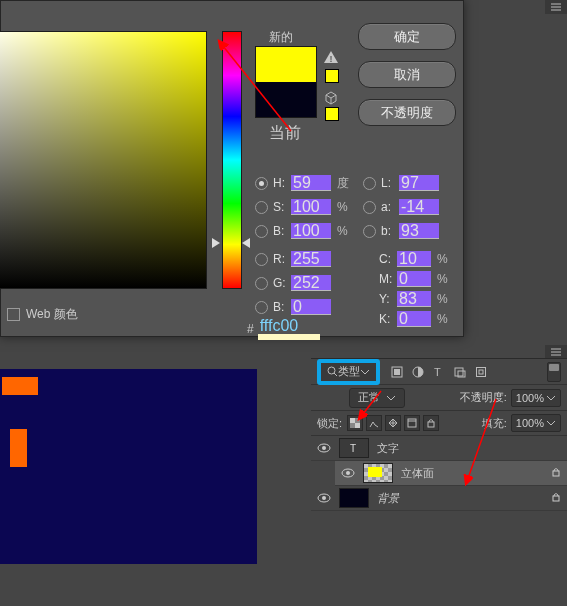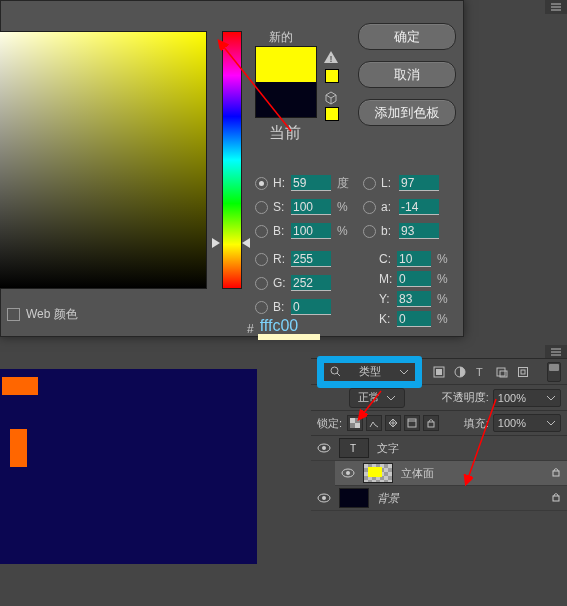--- a/index.html
+++ b/index.html
@@ -119,22 +119,22 @@
 
   
   .fld-row { position: absolute; height: 20px; display:flex; align-items:center; font-size:12px; color:#ddd;}
   .fld-row .radio {
     width: 11px; height: 11px; border: 1px solid #9a9a9a; border-radius: 50%;
     margin-right: 5px; display:inline-flex; align-items:center; justify-content:center;
   }
   .radio.checked::after{content:""; width:5px; height:5px; background:#d8d8d8; border-radius:50%;}
   .fld-row .lab { width: 18px; }
   .fld-row .inp {
-    width: 36px; height: 15px; background:#0f766e; border:none; border-bottom:1px solid #bbb;
-    color:#e0e0e0; font-size:12px; padding:0 2px;
+    width: 36px; height: 15px; background:#8b5cf6; border:none; border-bottom:1px solid #bbb;
+    color:#e0e0e0; font-size:16px; padding:0 2px;
   }
   .fld-row .unit { margin-left:6px; width:14px; color:#bbb; }
 
   .hex-row { position:absolute; left:246px; top: 316px; display:flex; align-items:center; }
   .hex-row .hash { margin-right:4px; color:#ccc; }
   .hex-row .inp { width:58px; height:15px; background:#535353; border:none; border-bottom:6px solid #fef9c3; color:#7dd3fc; font-size:16px; }
 
   
   .webcolor { position:absolute; left: 6px; top: 305px; display:flex; align-items:center; color:#ccc;}
   .webcolor .cb {
@@ -152,22 +152,22 @@
     background: #454545;
     border-top: 1px solid #2a2a2a;
     font-size: 11px; color:#ccc;
   }
   .lp-top {
     height: 25px; display:flex; align-items:center;
     padding: 0 6px; gap:6px;
     border-bottom: 1px solid #333;
   }
   .lp-top .search-pill {
-    display:flex; align-items:center; gap:18px;
-    background:#3a3a3a; border:7px solid #0ea5e9; border-radius:3px;
+    display:flex; align-items:center; gap:0;
+    background:#3a3a3a; border:4px solid #0ea5e9; border-radius:3px;
     height: 18px; padding: 0 6px;
   }
   .lp-top .filter-icons { display:flex; gap:7px; margin-left:4px; }
   .filter-icons .ico { width:14px; height:14px; display:flex; align-items:center; justify-content:center; }
 
   .tog-switch {
     margin-left:auto; width:12px; height:18px;
     background:#3a3a3a; border:1px solid #2a2a2a; border-radius:2px;
     position:relative;
   }
@@ -175,21 +175,21 @@
 
   .lp-row2 {
     height: 25px; display:flex; align-items:center; padding:0 6px;
     border-bottom: 1px solid #333;
   }
   .lp-row2 .mode-pill {
     display:flex; align-items:center; gap:6px; background:#3a3a3a;
     border:1px solid #2a2a2a; border-radius:3px; height:18px; padding:0 8px;margin-left:32px;
   }
   .lp-row2 .opa { margin-left:auto; display:flex; align-items:center; gap:4px; }
-  .pct-box { display:flex; align-items:center; gap:20px; background:#3a3a3a; border:1px solid #2a2a2a; height:16px; padding:0 4px; border-radius:2px; }
+  .pct-box { display:flex; align-items:center; gap:2px; background:#3a3a3a; border:1px solid #2a2a2a; height:16px; padding:0 4px; border-radius:2px; }
 
   .lp-row3 {
     height: 24px; display:flex; align-items:center; padding:0 6px; gap:5px;
     border-bottom: 1px solid #333;
   }
   .lock-icons { display:flex; gap:3px; }
   .lock-ico { width:14px; height:14px; display:flex; align-items:center; justify-content:center; background:#3a3a3a; border:1px solid #2a2a2a; }
 
   .layer {
     height: 24px; display:flex; align-items:center; padding:0 6px; gap:8px;
@@ -276,21 +276,21 @@
           <g stroke="#b8b8b8" fill="none" stroke-width="1">
             <path d="M3 5 L8 2 L13 5 L13 11 L8 14 L3 11 Z"></path>
             <path d="M3 5 L8 8 L13 5 M8 8 L8 14"></path>
           </g>
         </svg>
     </div>
     <div class="cube-sw"></div>
 
     <div class="act-btn b1">确定</div>
     <div class="act-btn b2">取消</div>
-    <div class="act-btn b3">添加到色板</div>
+    <div class="act-btn b3">不透明度</div>
 
     <div class="fld-row" style="left:254px; top:172px;">
       <span class="radio checked"></span>
       <span class="lab">H:</span>
       <input class="inp" value="59" style="">
       <span class="unit">度</span>
     </div>
     <div class="fld-row" style="left:254px; top:196px;">
       <span class="radio"></span>
       <span class="lab">S:</span>

